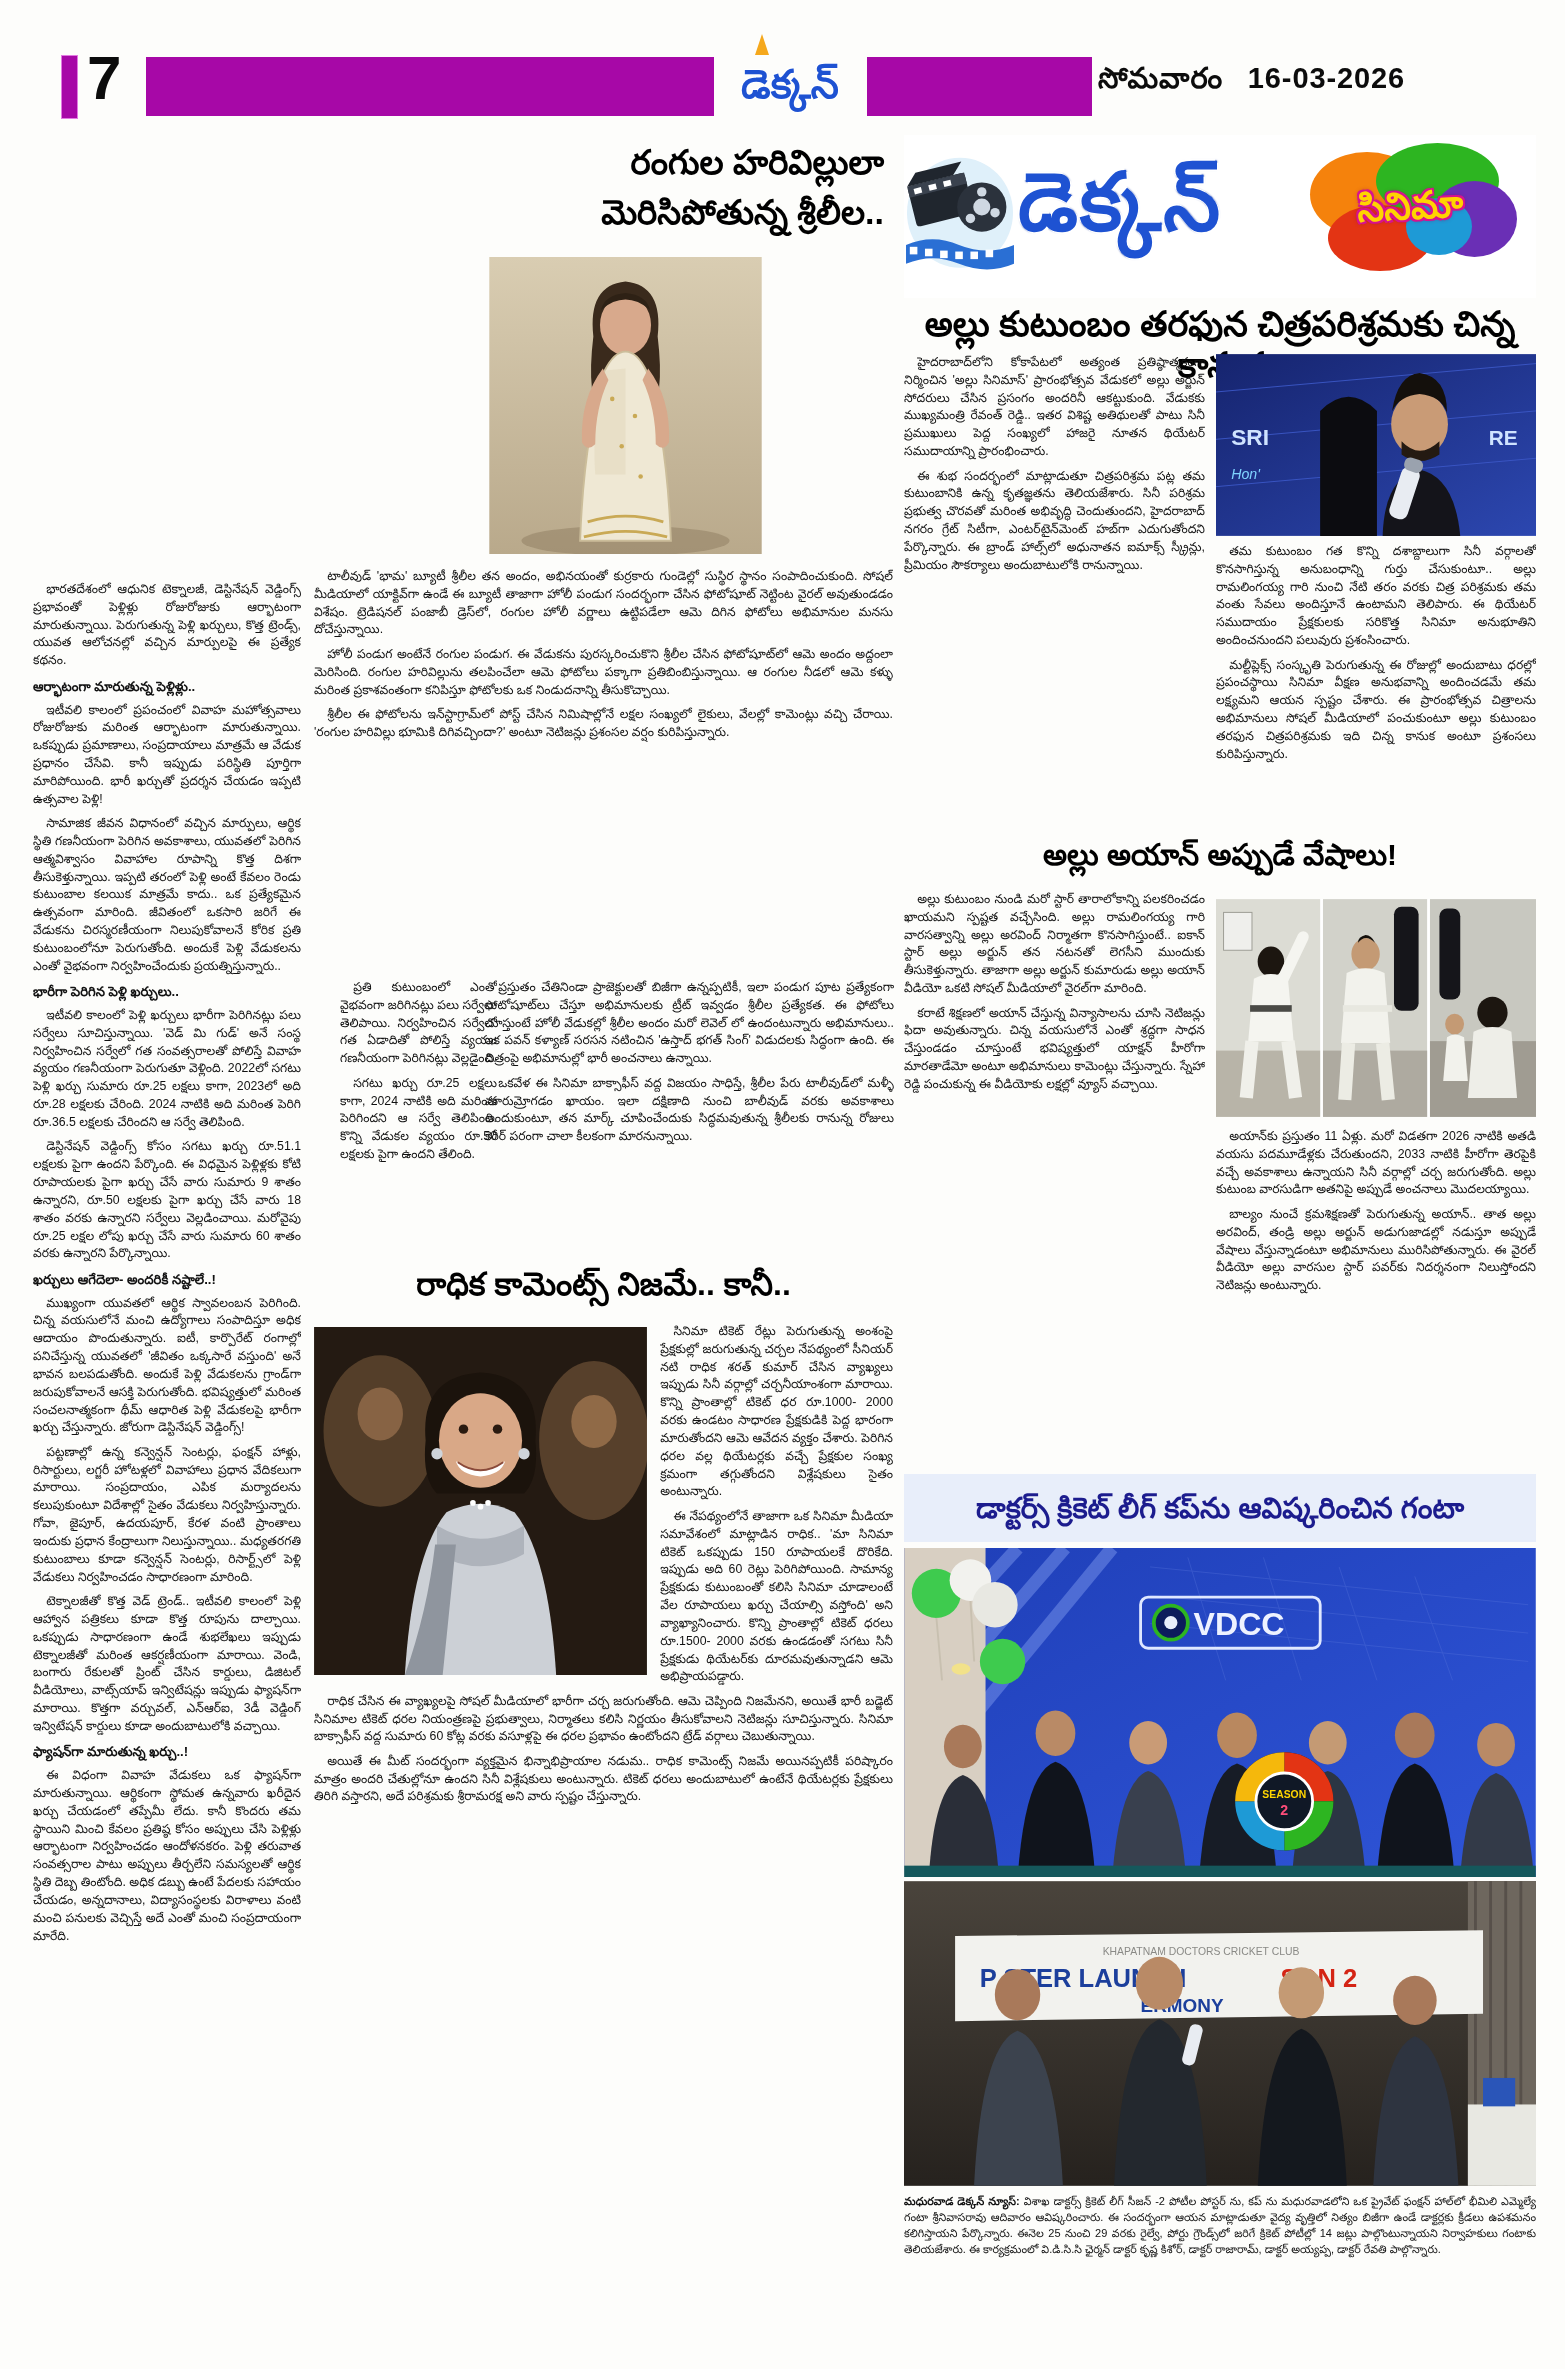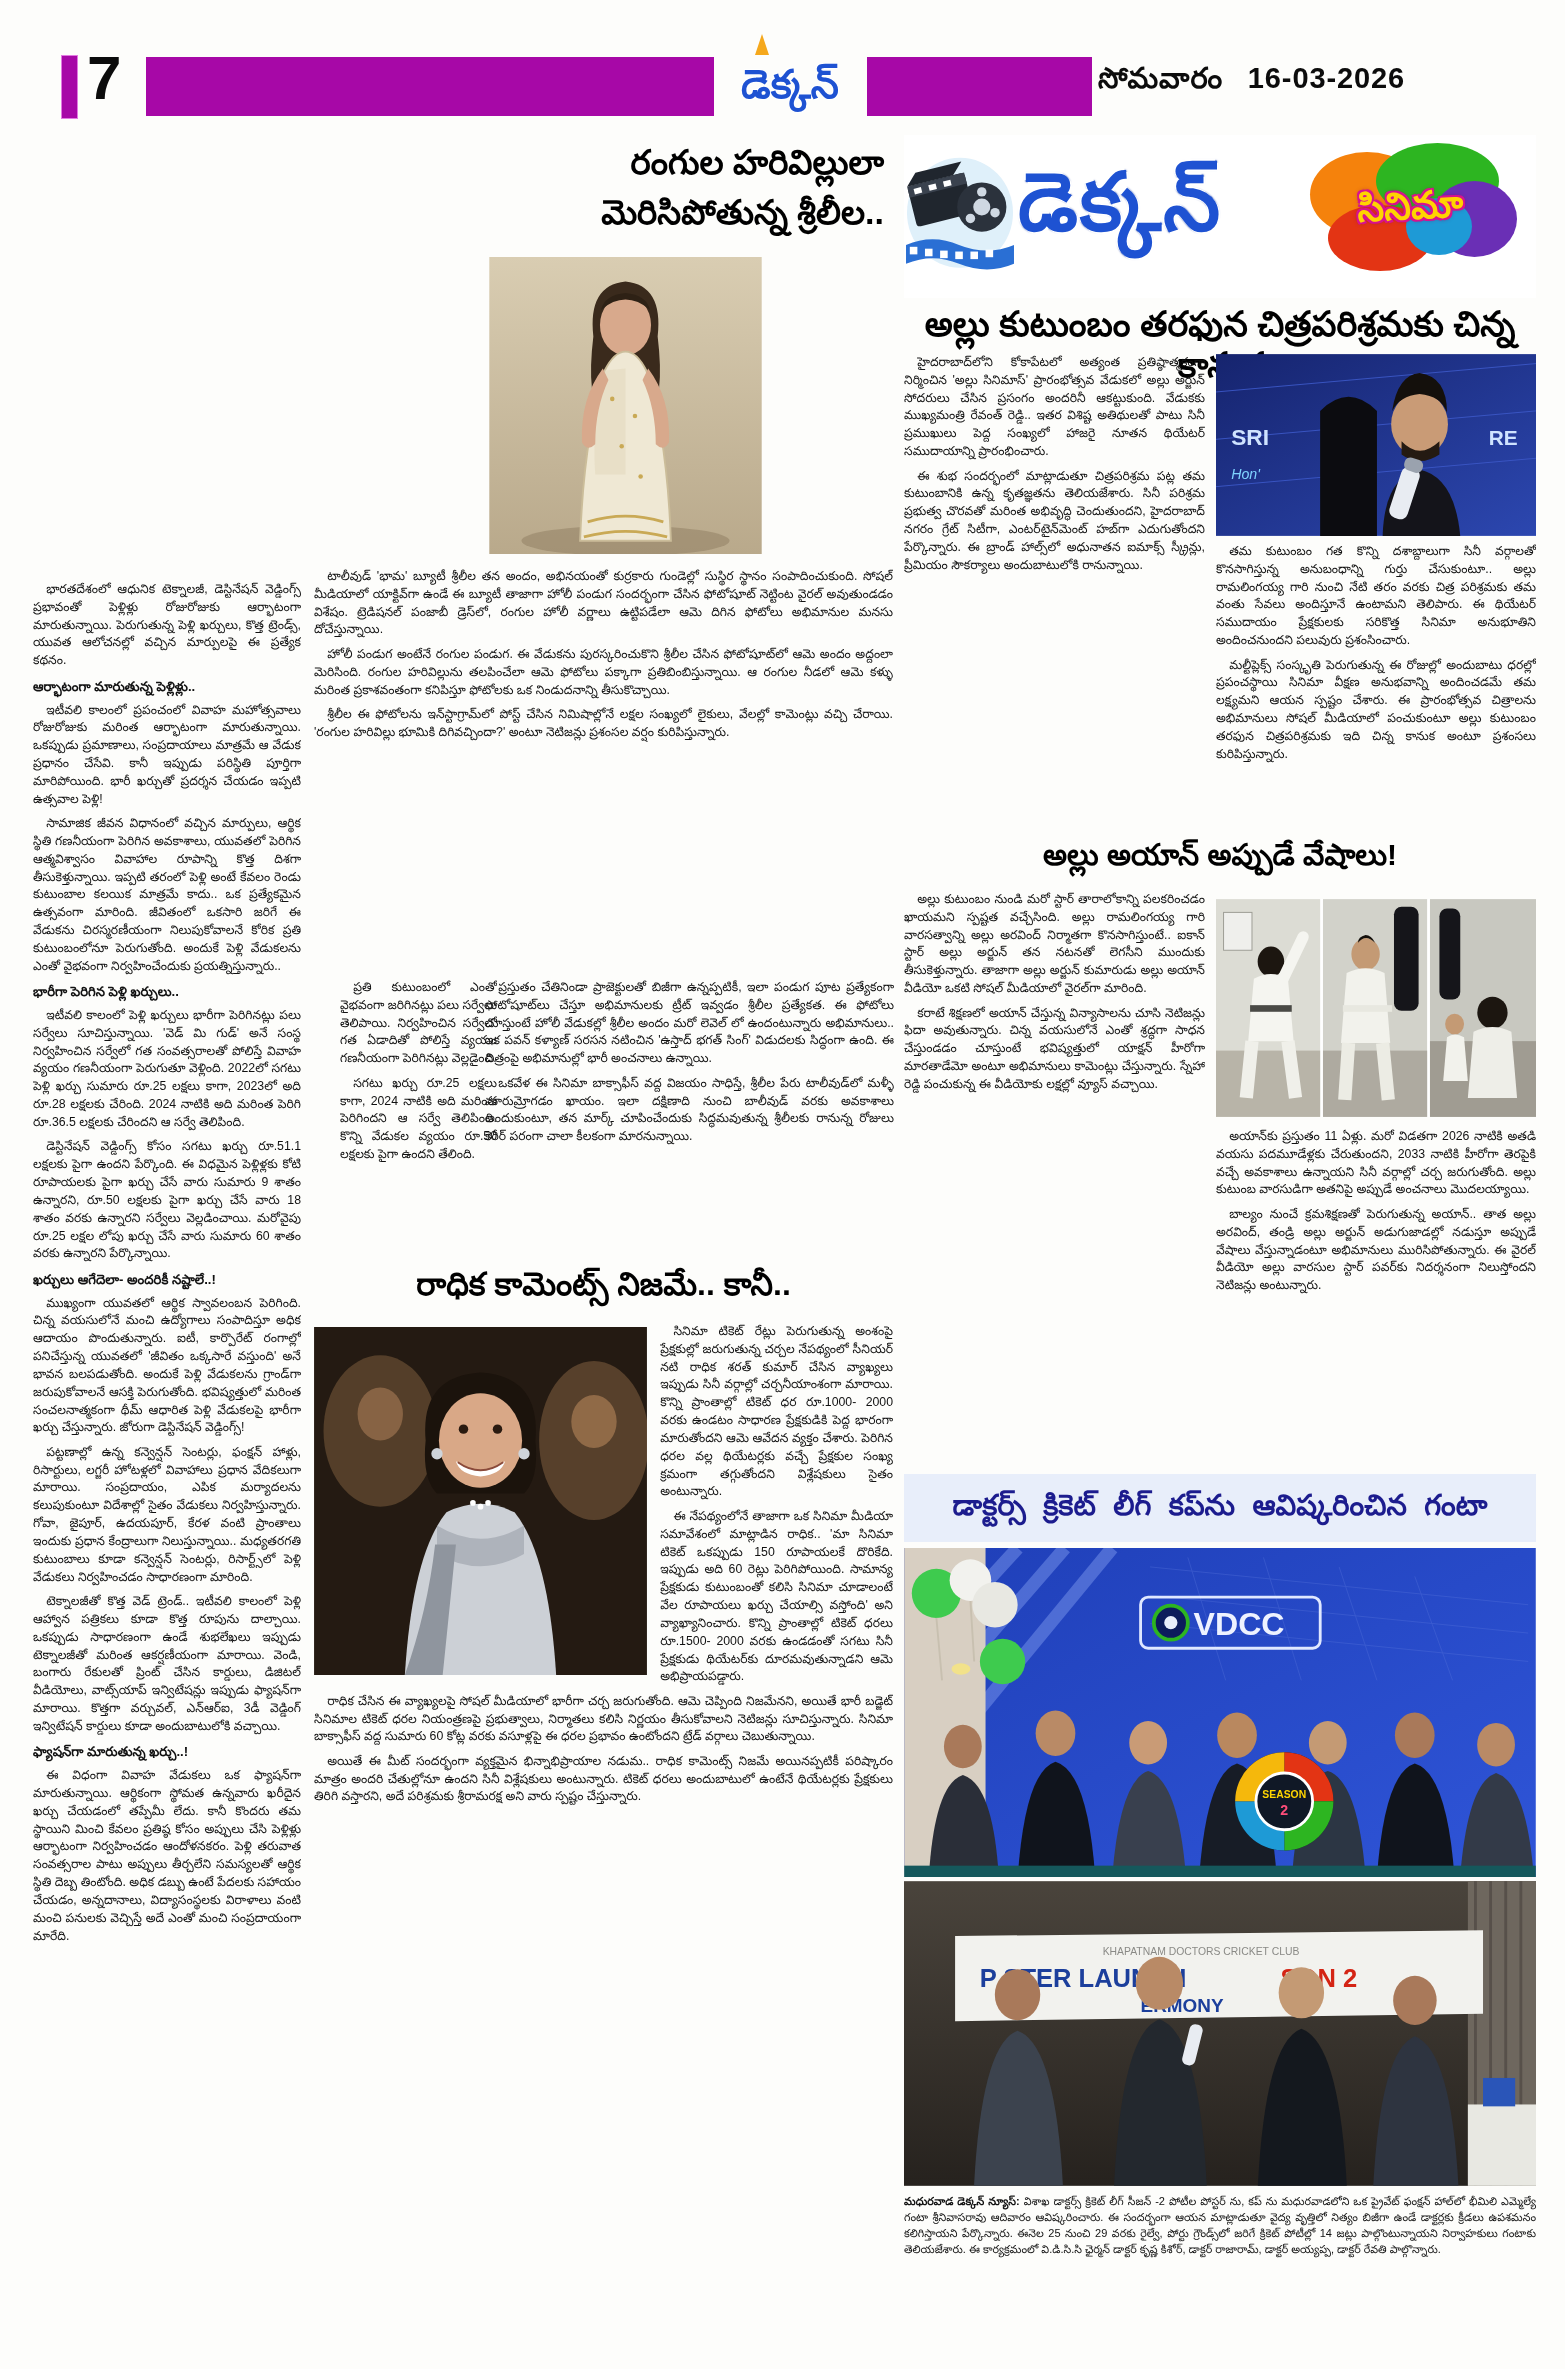--- a/index.html
+++ b/index.html
@@ -30,21 +30,21 @@
   .splash{position:relative;width:218px;height:142px;}
   .splash .blob{position:absolute;border-radius:50%;}
   .splash .txt{position:absolute;left:11.4px;top:42px;width:199px;text-align:center;font-size:38px;font-weight:bold;
                color:#ffd400;text-shadow:1.9px 1.9px 0 #d8128f,-1.9px -1.9px 0 #d8128f,1.9px -1.9px 0 #d8128f,-1.9px 1.9px 0 #d8128f,0 0 5.7px #7a0a52;
                transform:rotate(-3deg);}
   
   .cine-banner{position:absolute;left:904px;top:135px;width:632px;height:163px;background:#fff;}
   .cine-deccan{position:absolute;left:114px;top:21px;font-size:81px;font-weight:bold;color:#1e52d2;
                text-shadow:1.9px 1.9px 0 #fff,-1.9px -1.9px 0 #fff,0 0 1.9px #0a2f9c;letter-spacing:1.9px;}
   .doc-banner{position:absolute;left:904px;top:1474px;width:632px;height:68px;background:#e8eefa;
-              display:flex;align-items:center;justify-content:center;font-family:Liberation Mono, monospace;}
+              display:flex;align-items:center;justify-content:center;}
   .doc-banner .headline{font-size:29px;color:#1c1c8e;}
   .caption-lead{font-weight:bold;}
   .photo{display:block;}
 </style>
 </head>
 <body>
 
 <div class="page">
 
   <div class="hdr-chip"></div>

